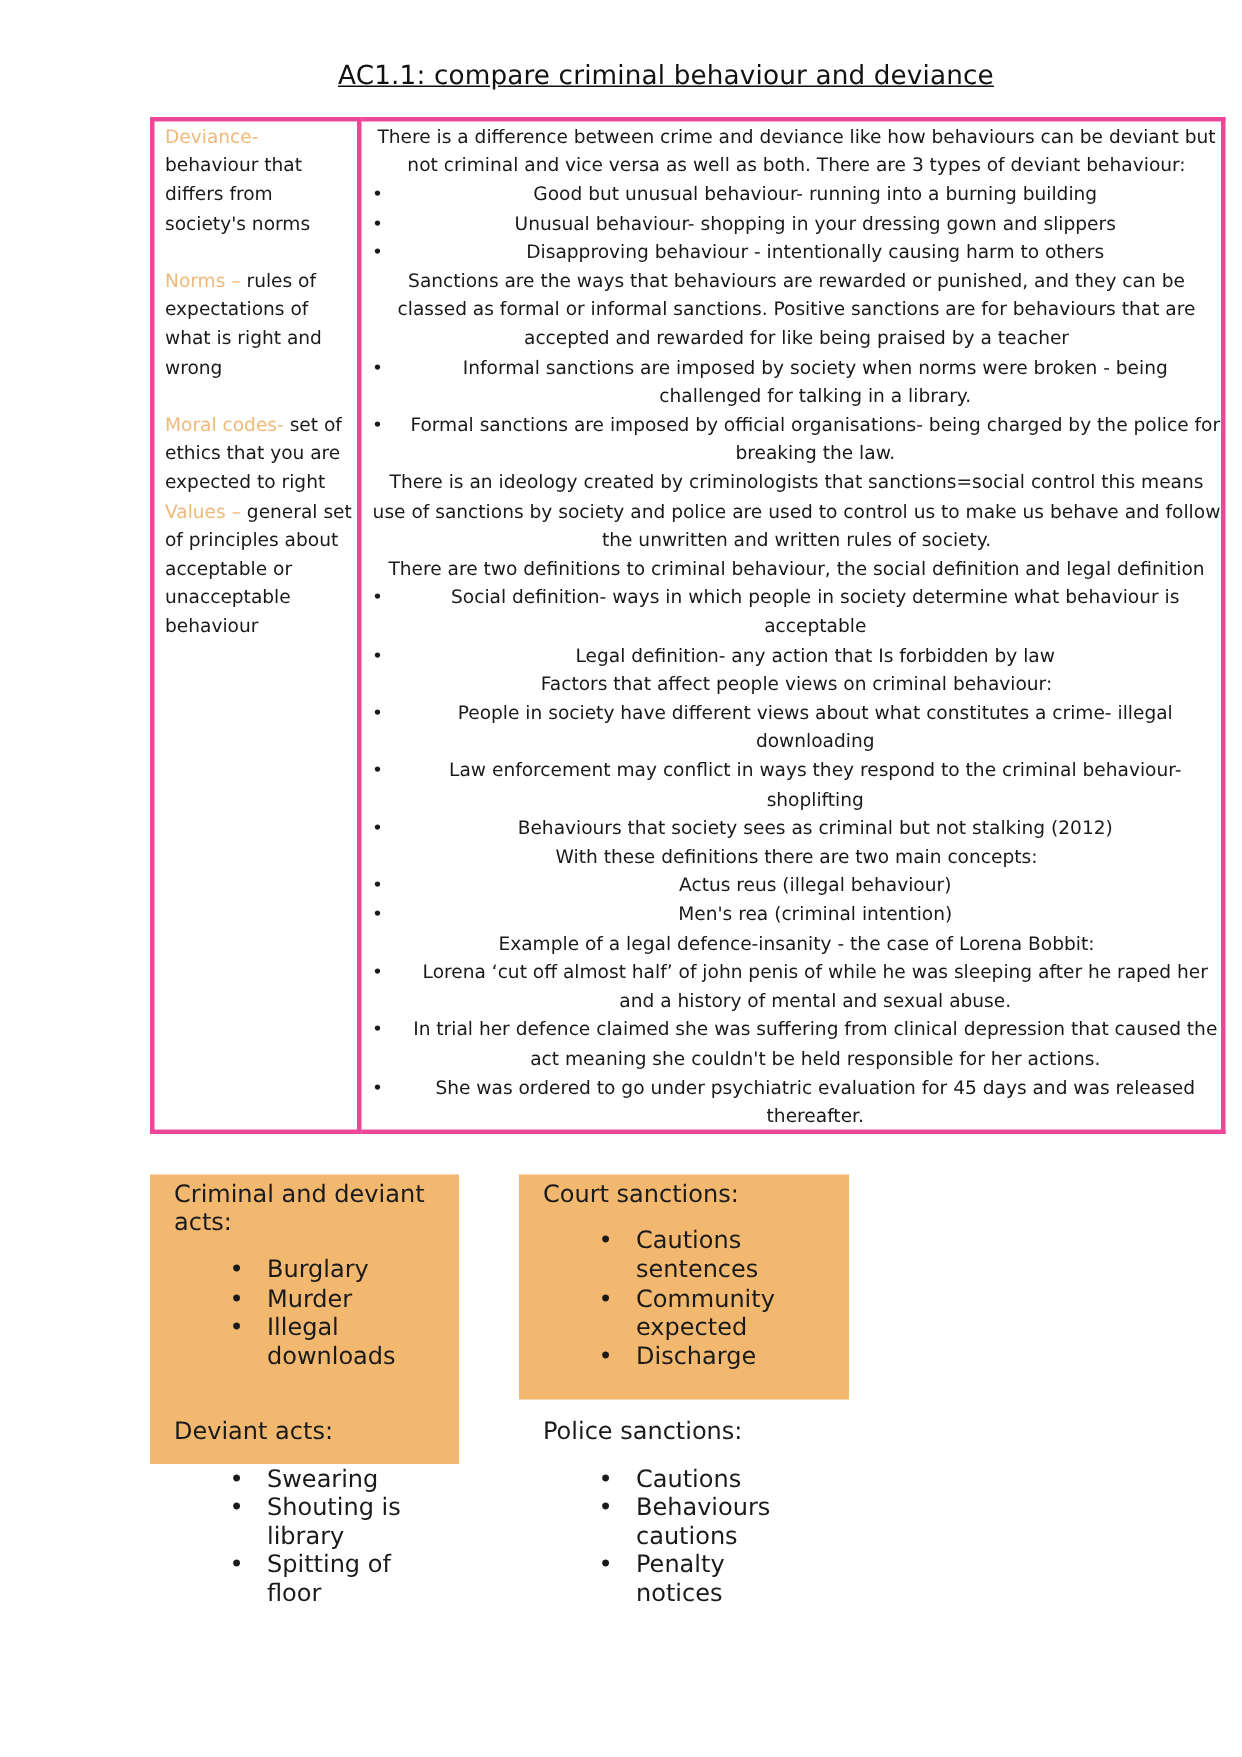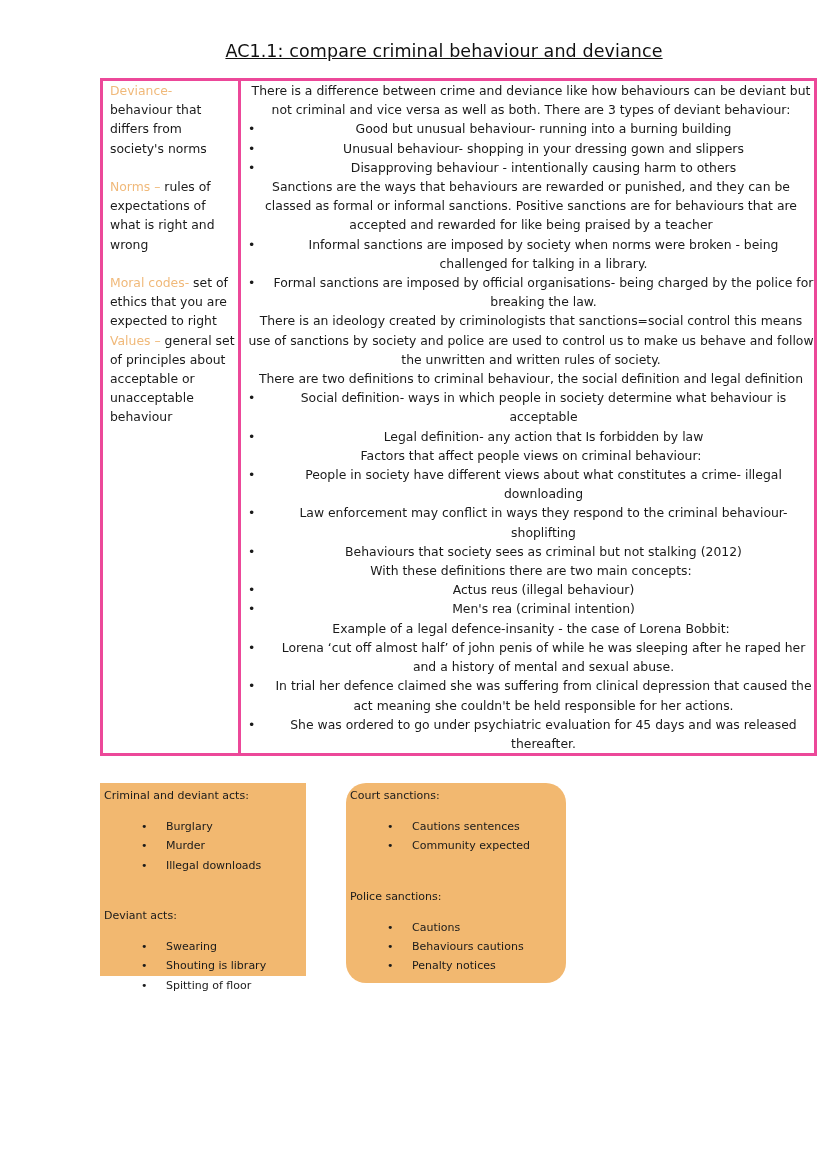--- a/index.html
+++ b/index.html
@@ -8,23 +8,23 @@
   table.main { position: absolute; left: 100px; top: 78px; width: 717px; border-collapse: collapse; font-size: 12.4px; line-height: 19.2px; }
   table.main td { border: 3px solid #ec4899; vertical-align: top; padding: 0 0 0 7px; }
   td.defs { width: 128px; }
   td.body { padding-right: 4px; text-align: center; }
   .term { color: #f0b97a; }
   .gap { height: 19.2px; }
   ul.bl { list-style: none; margin: 0; padding: 0; }
   ul.bl li { position: relative; padding-left: 25px; }
   ul.bl li::before { content: "\2022"; position: absolute; left: 0; top: 0; }
   p.para { margin: 0; }
-  .box { position: absolute; background: #f2b870; font-size: 11px; line-height: 19.2px; padding: 3px 4px; box-sizing: border-box; }
+  .box { position: absolute; background: #f2b870; font-size: 16px; line-height: 19.2px; padding: 3px 16px; box-sizing: border-box; }
   .box1 { left: 100px; top: 783px; width: 206px; height: 193px; }
-  .box2 { left: 346px; top: 783px; width: 220px; height: 200px; border-radius: 20px; }
+  .box2 { left: 346px; top: 783px; width: 220px; height: 150px; }
   .box .head { margin: 0; }
   .box ul { list-style: none; margin: 12px; padding: 0; }
   .box ul li { position: relative; padding-left: 50px; }
   .box ul li::before { content: "\2022"; position: absolute; left: 25px; }
   .box .spacer { height: 19.2px; }
 </style>
 </head>
 <body>
 
 <div class="title">AC1.1: compare criminal behaviour and deviance</div>
@@ -94,20 +94,21 @@
     <li>Shouting is library</li>
     <li>Spitting of floor</li>
   </ul>
 </div>
 
 <div class="box box2">
   <p class="head">Court sanctions:</p>
   <ul>
     <li>Cautions sentences</li>
     <li>Community expected</li>
+    <li>Discharge</li>
   </ul>
   <div class="spacer"></div>
   <p class="head">Police sanctions:</p>
   <ul>
     <li>Cautions</li>
     <li>Behaviours cautions</li>
     <li>Penalty notices</li>
   </ul>
 </div>
 

